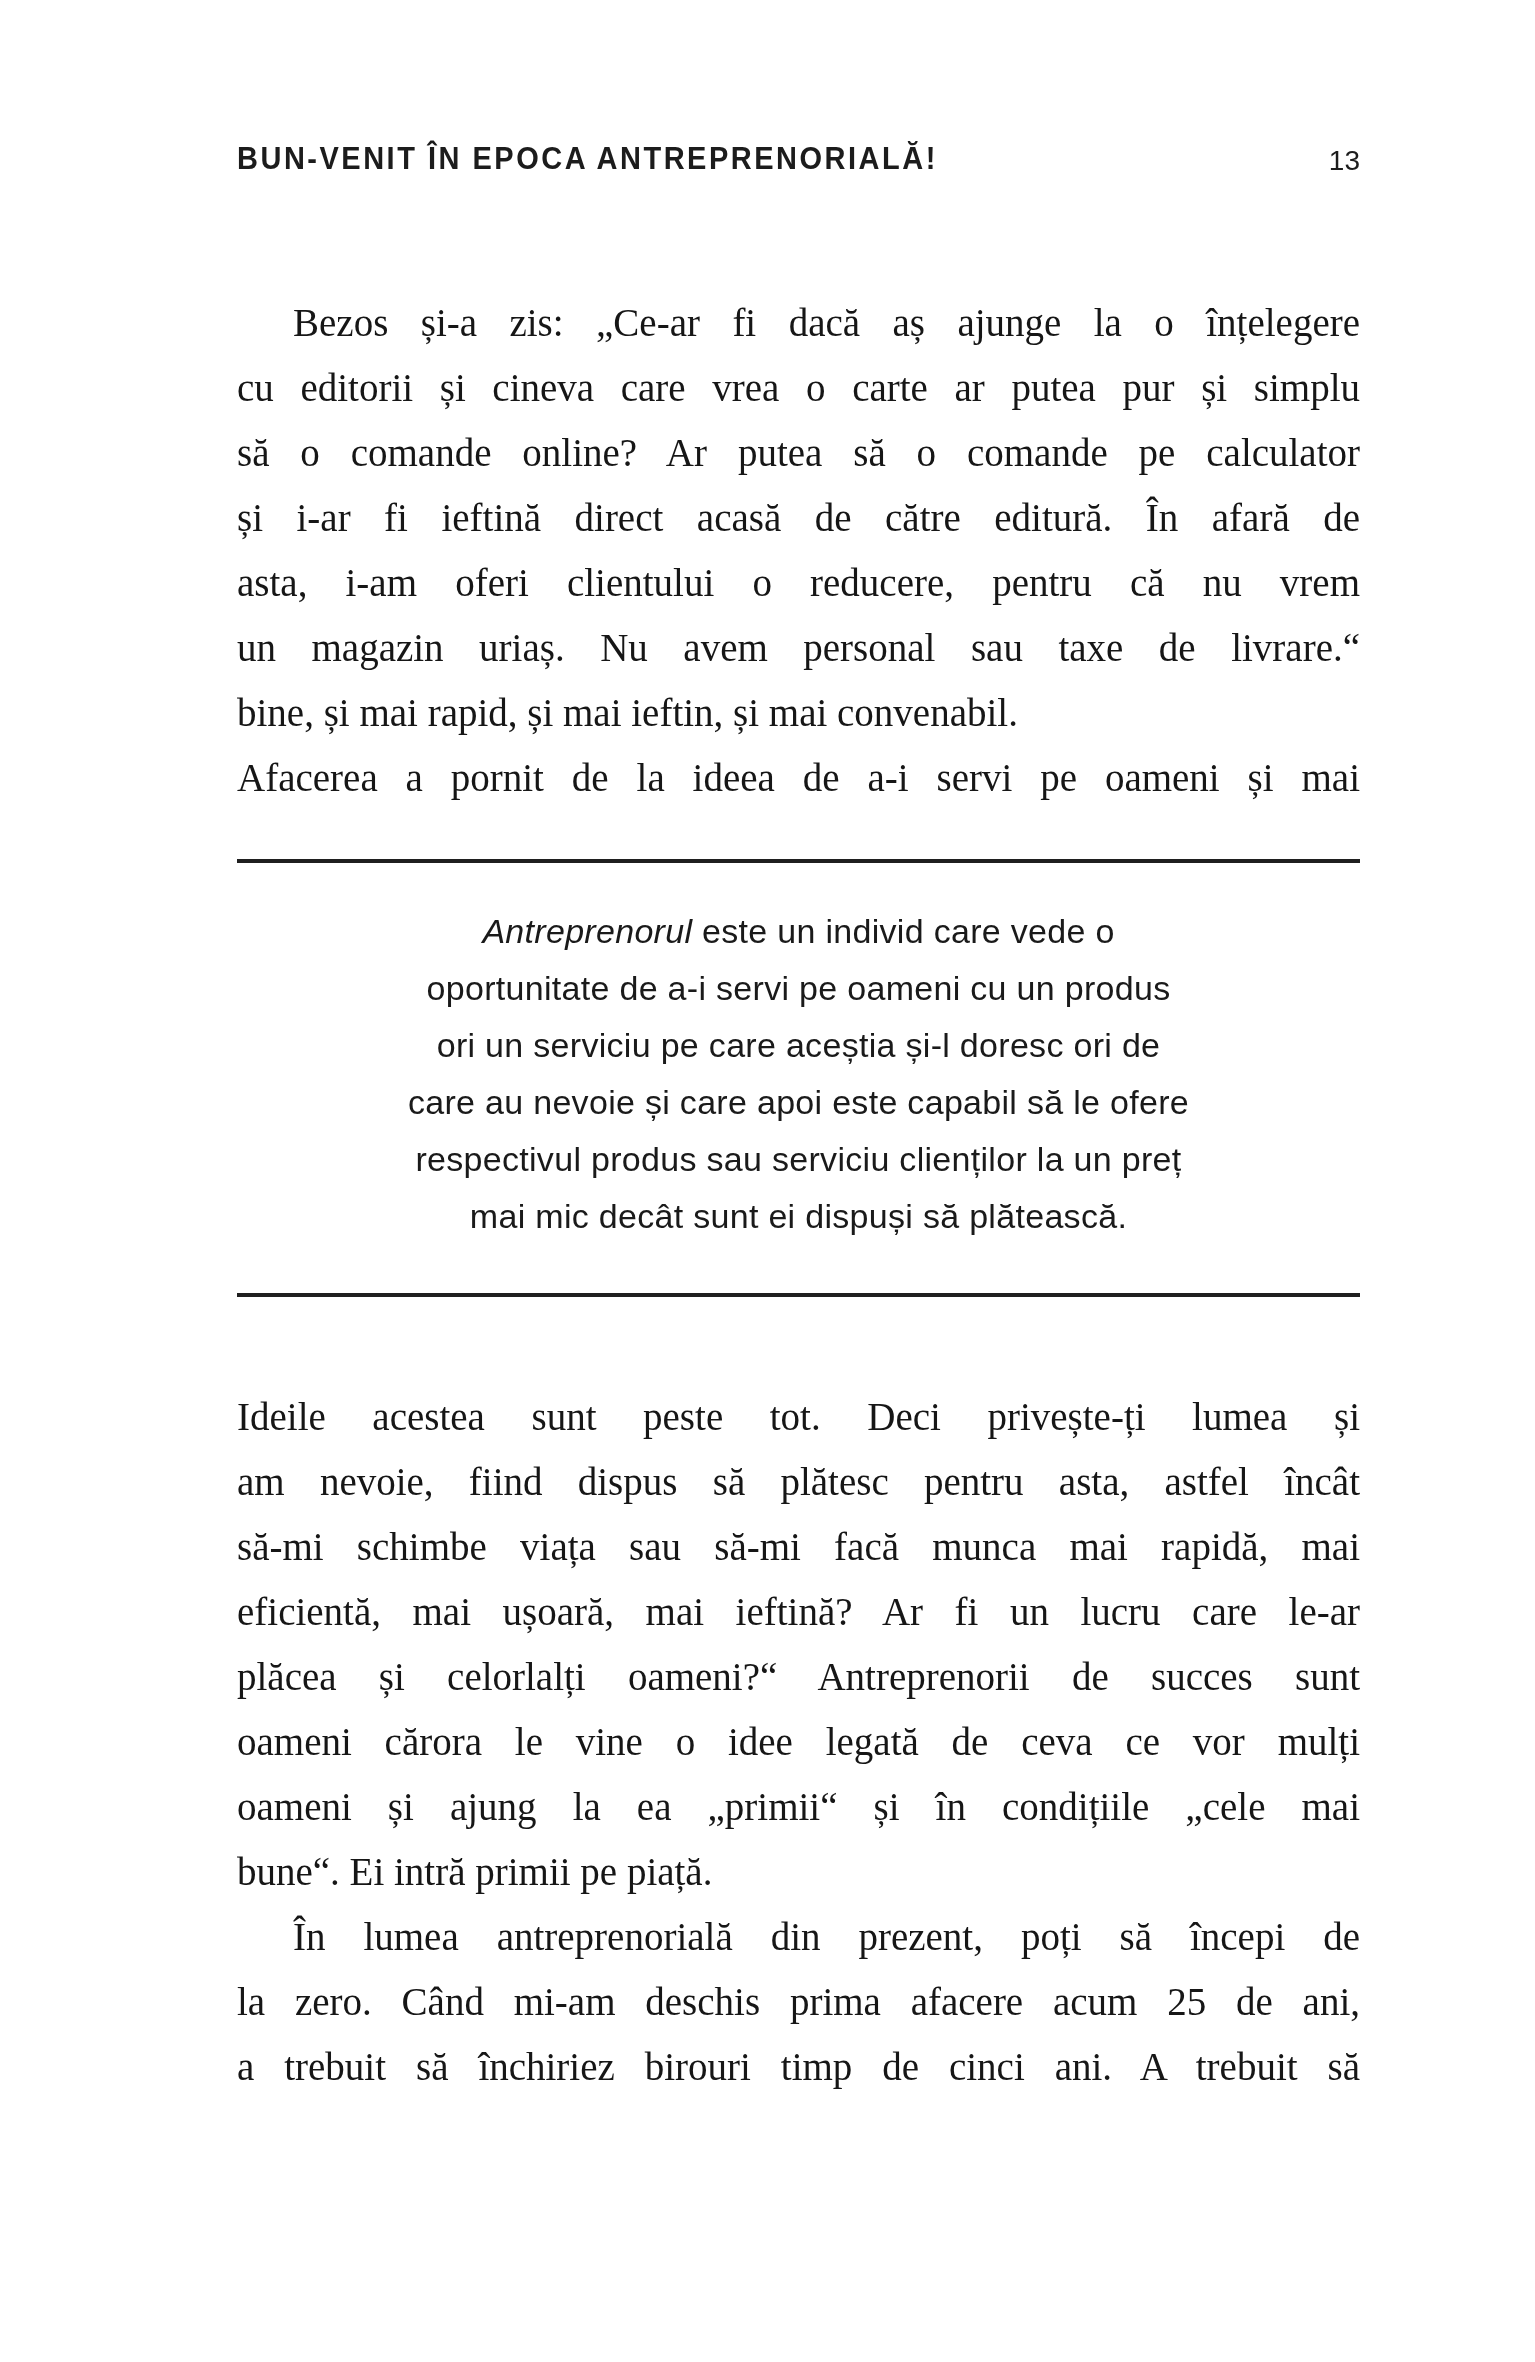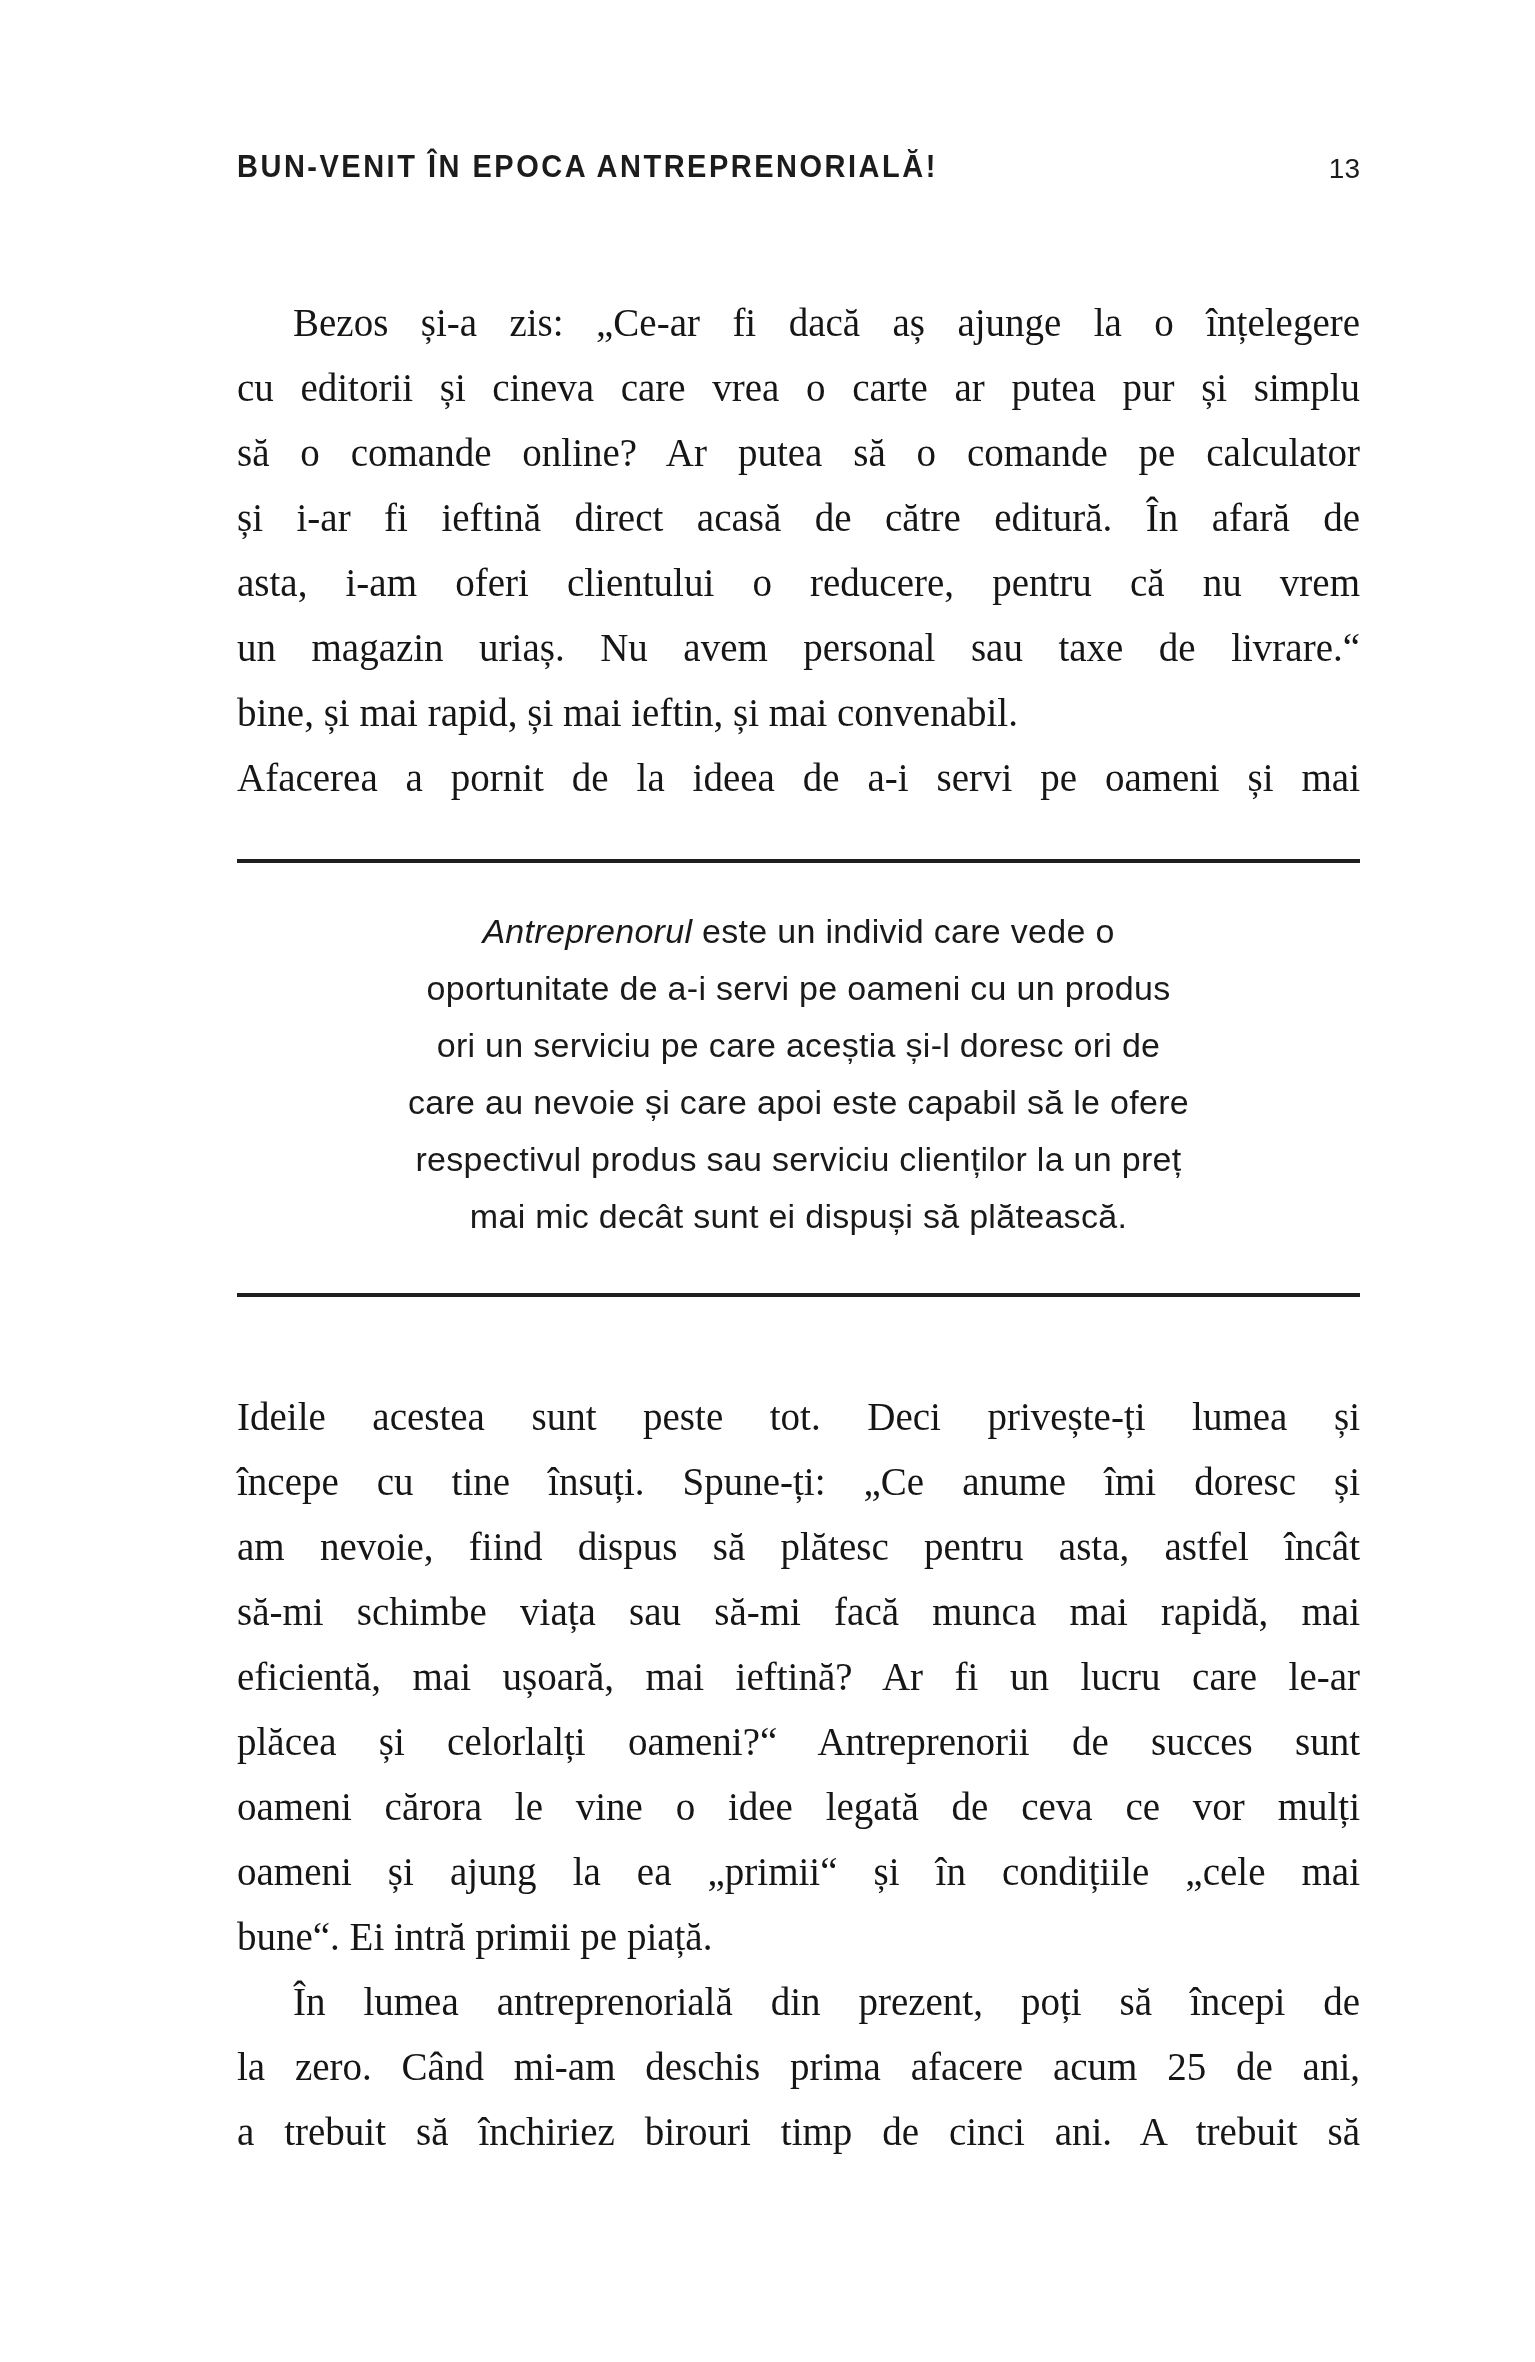--- a/index.html
+++ b/index.html
@@ -12,21 +12,21 @@
     width: 1535px;
     height: 2362px;
     background: #ffffff;
     color: #1b1b1b;
     overflow: hidden;
   }
   
   .running-header {
     position: absolute;
     left: 237px;
-    top: 152px;
+    top: 144px;
     width: 1123px;
     display: flex;
     justify-content: space-between;
     align-items: baseline;
   }
   .header-title {
     font-family: "Liberation Sans", sans-serif;
     font-size: 29px;
     font-weight: 600;
     letter-spacing: 2.5px;
@@ -129,21 +129,20 @@
         <div class="qline">respectivul produs sau serviciu clienților la un preț</div>
         <div class="qline">mai mic decât sunt ei dispuși să plătească.</div>
       </div>
   </div>
 
   <div class="rule" id="rule-bottom"></div>
 
   <div class="body-block" id="para23">
 
   <div class="line j">Ideile acestea sunt peste tot. Deci privește-ți lumea și</div>
-      <div class="line j">începe cu tine însuți. Spune-ți: „Ce anume îmi doresc și</div>
       <div class="line j">am nevoie, fiind dispus să plătesc pentru asta, astfel încât</div>
       <div class="line j">să-mi schimbe viața sau să-mi facă munca mai rapidă, mai</div>
       <div class="line j">eficientă, mai ușoară, mai ieftină? Ar fi un lucru care le-ar</div>
       <div class="line j">plăcea și celorlalți oameni?“ Antreprenorii de succes sunt</div>
       <div class="line j">oameni cărora le vine o idee legată de ceva ce vor mulți</div>
       <div class="line j">oameni și ajung la ea „primii“ și în condițiile „cele mai</div>
       <div class="line">bune“. Ei intră primii pe piață.</div>
       <div class="line j indent">În lumea antreprenorială din prezent, poți să începi de</div>
       <div class="line j">la zero. Când mi-am deschis prima afacere acum 25 de ani,</div>
       <div class="line j">a trebuit să închiriez birouri timp de cinci ani. A trebuit să</div>

